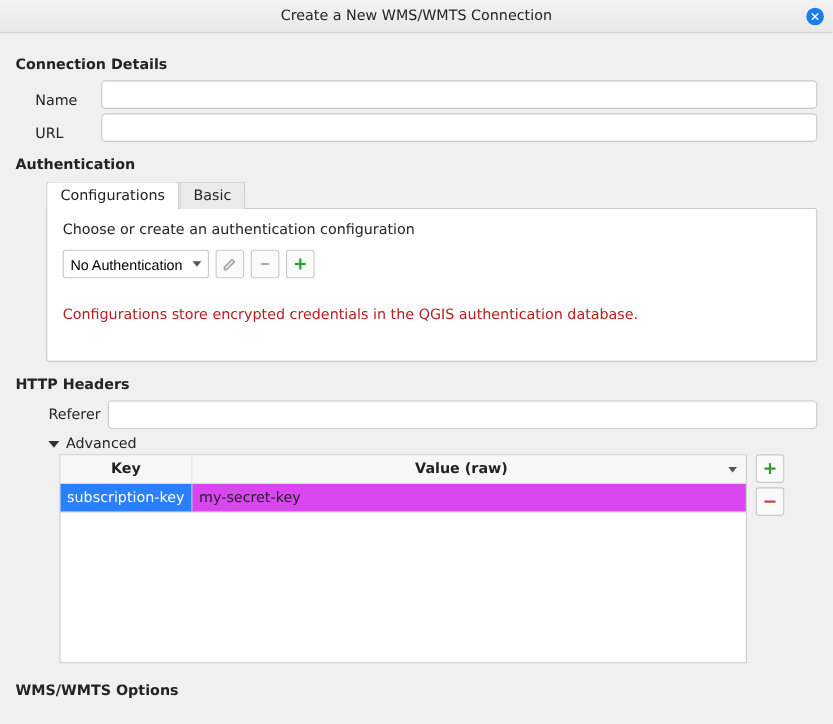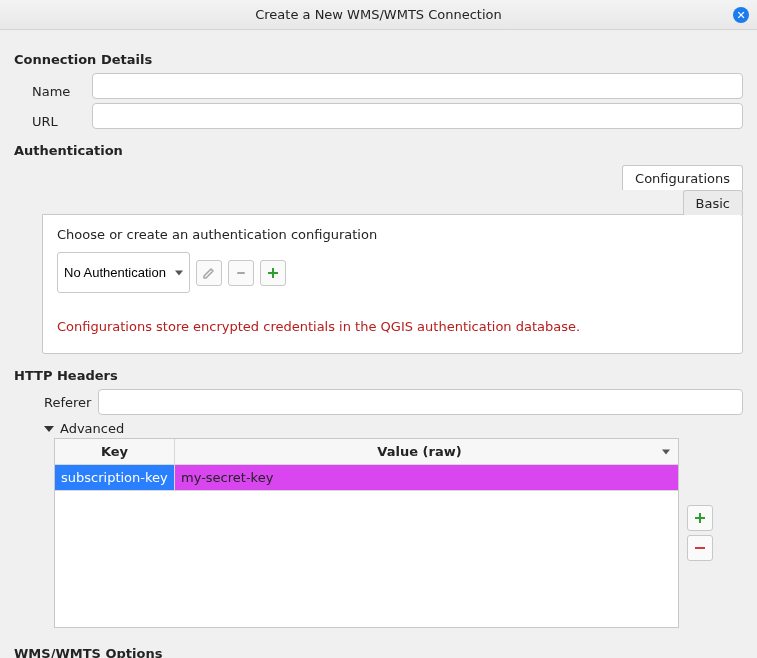--- a/index.html
+++ b/index.html
@@ -55,21 +55,21 @@
     height: 26px;
     border: 1px solid #c8c8c8;
     border-radius: 4px;
     background: #fff;
     padding: 0 6px;
     font-size: 13px;
   }
 
   
   .tabs-holder { margin: 6px 0 0 28px; }
-  .tabbar { display: flex; align-items: flex-end; flex-direction: column; }
+  .tabbar { display: flex; align-items: flex-end; }
   .tab {
     padding: 5px 12px 4px 12px;
     font-size: 13px;
     border: 1px solid #c8c8c8;
     border-bottom: none;
     background: #ebebeb;
     border-top-left-radius: 3px;
     border-top-right-radius: 3px;
     margin-right: 0px;
     position: relative;
@@ -81,21 +81,21 @@
     border: 1px solid #c8c8c8;
     background: #fff;
     border-radius: 0 3px 3px 3px;
     padding: 12px 14px 3px 14px;
     min-height: 140px;
     margin-right: 0;
   }
   .auth-text { font-size: 13px; margin-bottom: 10px; }
   .auth-row { display: flex; align-items: center; gap: 6px; }
   .select {
-    height: 41px;
+    height: 26px;
     border: 1px solid #c8c8c8;
     border-radius: 3px;
     background: #fff;
     font-size: 13px;
     padding: 0 22px 0 6px;
     appearance: none;
     position: relative;
   }
   .select-wrap { position: relative; display: inline-block; }
   .select-wrap::after {
@@ -123,21 +123,21 @@
   .referer-row { display: flex; align-items: center; margin: 4px 0 4px 30px; }
   .referer-label { width: 54px; font-size: 13px; }
   .adv-row { display: flex; align-items: center; margin: 6px 0 2px 30px; cursor: pointer; }
   .adv-caret {
     width: 0; height: 0;
     border-left: 5px solid transparent;
     border-right: 5px solid transparent;
     border-top: 6px solid #333;
     margin-right: 6px;
   }
-  .headers-area { display: flex; align-items: center; margin: 2px 30px 0 40px; gap: 8px; }
+  .headers-area { display: flex; align-items: flex-start; margin: 2px 30px 0 40px; gap: 8px; }
   .headers-grid {
     flex: 1;
     border: 1px solid #c8c8c8;
     background: #fff;
     height: 190px;
     display: flex; flex-direction: column;
   }
   .grid-row { display: flex; flex: none; height: 26px; border-bottom: 1px solid #d7d7d7;}
   .col-key { width: 120px; border-right: 1px solid #d7d7d7; }
   .col-value { flex: 1; position: relative; }

